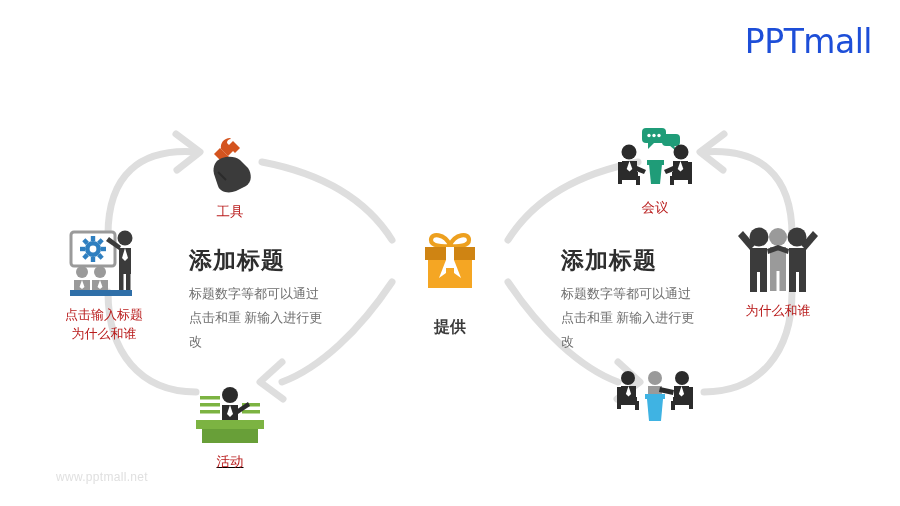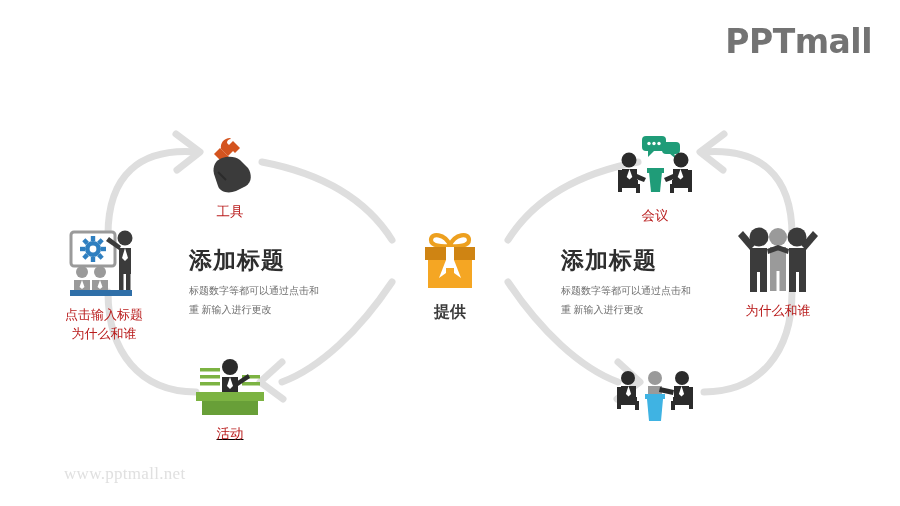--- a/index.html
+++ b/index.html
@@ -21,35 +21,34 @@
     height: 506px;
   }
 
   
   .logo {
     position: absolute;
     top: 22px;
     right: 28px;
     font-size: 33px;
     letter-spacing: -0.5px;
-    font-weight: bold;
-    color: #737373;
+    font-weight: normal;
+    color: #1d4ed8;
     font-family: "DejaVu Sans", sans-serif;
     user-select: none;
   }
 
   
   .footer {
     position: absolute;
-    left: 64px;
+    left: 56px;
     bottom: 22px;
-    font-size: 17px;
+    font-size: 12px;
     color: #e0e0e0;
     letter-spacing: 0.3px;
-    font-family: Liberation Serif, serif;
   }
 
   
   .arrows {
     position: absolute;
     left: 0;
     top: 0;
     width: 900px;
     height: 506px;
     pointer-events: none;
@@ -71,22 +70,22 @@
     margin-top: 6px;
     font-size: 13.5px;
     color: #b91c1c;
     line-height: 1.45;
     white-space: pre-line;
   }
 
   
   #node-team    { left: 34px;  top: 222px; }
   #node-tools   { left: 160px; top: 118px; }
-  #node-event   { left: 160px; top: 340px; text-decoration: underline; }
-  #node-meeting { left: 585px; top: 122px; }
+  #node-event   { left: 160px; top: 368px; text-decoration: underline; }
+  #node-meeting { left: 585px; top: 114px; }
   #node-mutual  { left: 585px; top: 352px; }
   #node-why     { left: 708px; top: 218px; }
 
   #node-team .caption { font-size: 13px; }
   #node-why  .caption { font-size: 13px; }
 
   
   .center {
     position: absolute;
     left: 385px;
@@ -94,21 +93,21 @@
     width: 130px;
     text-align: center;
   }
   .center .glyph {
     height: 72px;
     display: flex;
     align-items: flex-end;
     justify-content: center;
   }
   .center .caption {
-    margin-top: 8px;
+    margin-top: 23px;
     font-size: 16px;
     font-weight: bold;
     color: #3b3b3b;
   }
 
   
   .textblock {
     position: absolute;
     width: 185px;
     font-family: Liberation Serif, serif;
@@ -118,21 +117,21 @@
 
   .textblock .title {
     font-size: 23px;
     font-weight: bold;
     color: #2e2e2e;
     letter-spacing: 1px;
     line-height: 1.1;
   }
   .textblock .body {
     margin-top: 9px;
-    font-size: 10px;
+    font-size: 13px;
     color: #6e6e6e;
     line-height: 1.85;
     width: 135px;
   }
 </style>
 </head>
 <body>
 
 <div class="slide">
 

